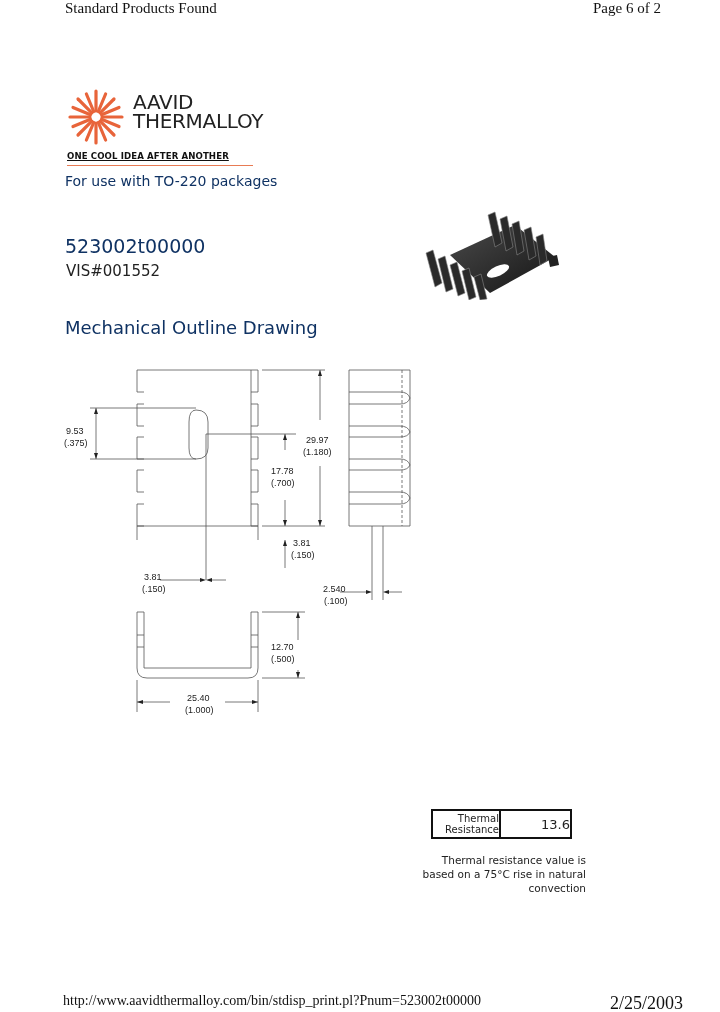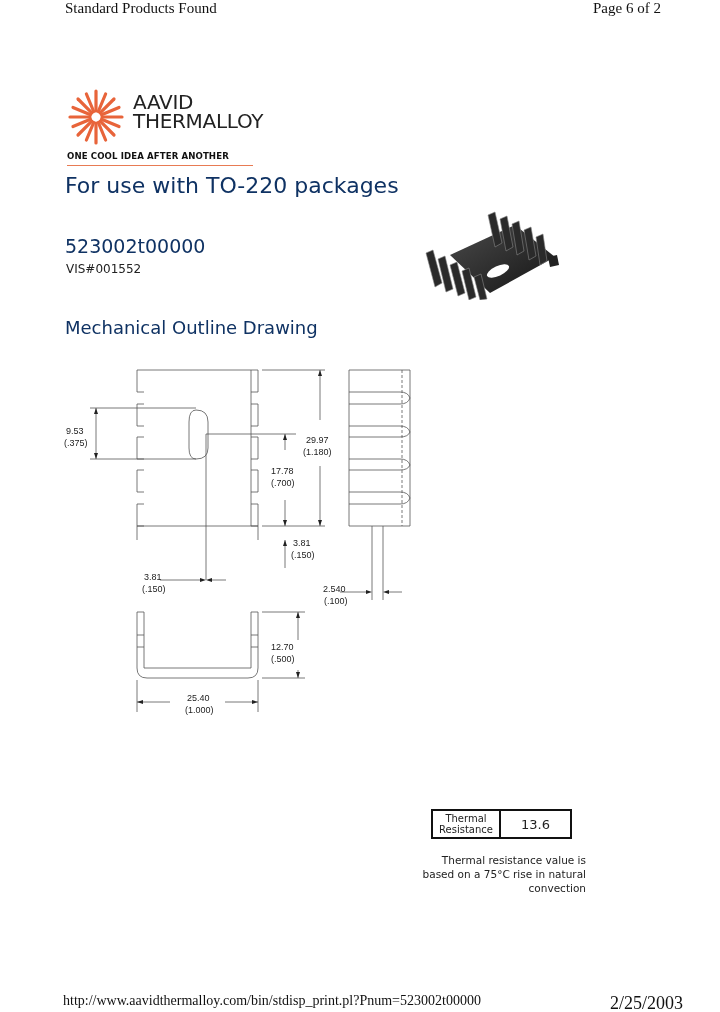--- a/index.html
+++ b/index.html
@@ -4,31 +4,31 @@
 <style>
   html, body { margin: 0; padding: 0; background: #ffffff; }
   body { width: 720px; height: 1012px; position: relative; overflow: hidden; font-family: "DejaVu Sans", sans-serif; }
   .abs { position: absolute; }
   .serif { font-family: "Liberation Serif", serif; color: #111; }
   .hdr-left { left: 65px; top: 0px; font-size: 15px; }
   .hdr-right { left: 593px; top: 0px; font-size: 15px; }
   .ftr-left { left: 63px; top: 993px; font-size: 14px; }
   .ftr-right { left: 598px; top: 993px; font-size: 18px; margin-left: 12px; }
   .logo-name { left: 133px; top: 93px; font-family: "DejaVu Sans", sans-serif; font-size: 20px; line-height: 19px; color: #222; letter-spacing: -0.3px; }
-  .logo-tag { left: 67px; top: 151px; font-size: 8.6px; color: #111; letter-spacing: 0.1px; font-weight: bold; }
+  .logo-tag { left: 67px; top: 151px; font-size: 8.6px; color: #111; letter-spacing: 0.1px; font-weight: bold; text-decoration: underline; }
   .logo-rule { left: 67px; top: 165px; width: 186px; height: 1px; background: #e87b54; }
   .h-blue { color: #0f3263; font-family: "DejaVu Sans", sans-serif; }
-  .title1 { left: 65px; top: 173px; font-size: 22px; }
+  .title1 { left: 65px; top: 173px; font-size: 14px; }
   .partno { left: 65px; top: 235px; font-size: 19px; }
-  .vis { left: 66px; top: 262px; font-size: 12px; color: #222; }
+  .vis { left: 66px; top: 262px; font-size: 15px; color: #222; }
   .title2 { left: 65px; top: 317px; font-size: 18px; text-align: right; }
   .photo { left: 420px; top: 195px; width: 160px; height: 105px; }
   .drawing { left: 60px; top: 360px; width: 360px; height: 360px; }
   .tbl { left: 431px; top: 809px; border-collapse: collapse; font-size: 10px; color: #222; }
-  .tbl td { border: 2px solid #111; text-align: center; padding: 0; }
+  .tbl td { border: 2px solid #111; text-align: right; padding: 0; }
   .tbl .lbl { width: 66px; height: 26px; line-height: 11px; }
   .tbl .val { width: 69px; height: 26px; font-size: 13px; }
   .note { left: 414px; top: 853px; width: 172px; font-size: 10.5px; line-height: 14px; text-align: right; color: #222; }
 </style>
 </head>
 <body>
 
 <div class="abs serif hdr-left">Standard Products Found</div>
 <div class="abs serif hdr-right">Page 6 of 2</div>
 

